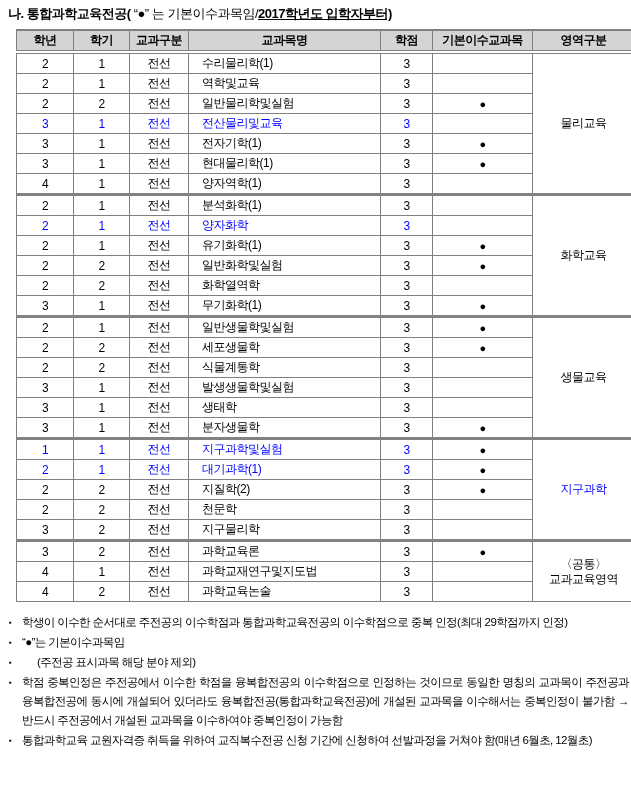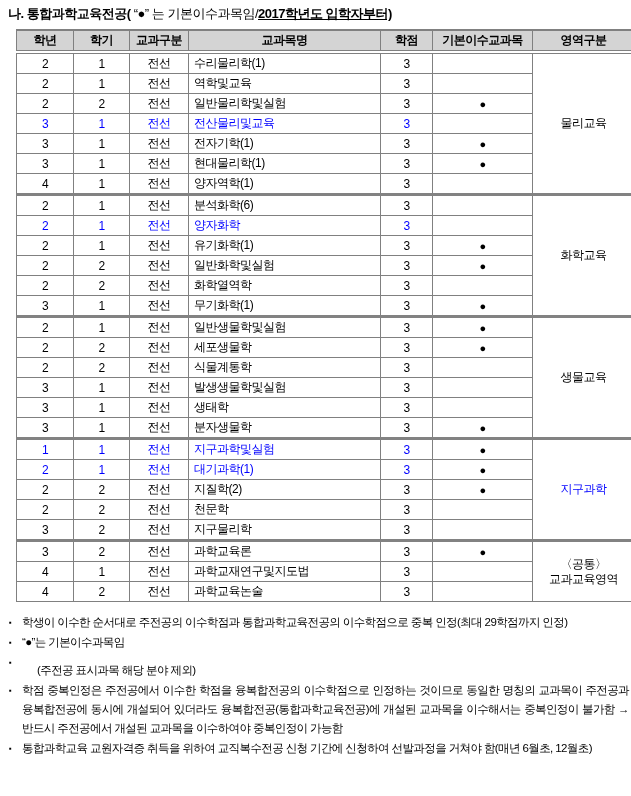--- a/index.html
+++ b/index.html
@@ -12,34 +12,34 @@
   .title .mid{font-weight:normal;}
   .title .uline{text-decoration:underline;}
 
   
   table{border-collapse:collapse;table-layout:fixed;width:618px;margin-left:9px;}
   col.c-year{width:57px;}  col.c-sem{width:56px;}  col.c-type{width:59px;}
   col.c-course{width:192px;} col.c-credit{width:52px;} col.c-basic{width:100px;} col.c-area{width:102px;}
   th,td{border:1px solid #808080;height:19px;padding:0;font-size:12px;
         letter-spacing:-0.5px;text-align:center;vertical-align:middle;overflow:hidden;}
   thead th{background:#d4d4d4;font-weight:bold;border-bottom:4px double #808080;border-top:2px solid #808080;}
-  td.course{text-align:left;padding-left:5px;}
+  td.course{text-align:left;padding-left:13px;}
   tr.section-start td{border-top:3px solid #828282;}
   tr.blue td{color:#0000ff;}
   tr.blue td.basic-cell{color:#000;}
   td.basic-cell{font-size:11px;}
   td.area-cell{line-height:15px;}
 
   
   .notes{margin-top:11px;margin-left:2px;font-size:11.5px;letter-spacing:-0.6px;}
   .note{display:flex;align-items:flex-start;line-height:19px;margin-bottom:1px;}
   .note .bullet{flex:none;width:13px;font-size:8px;line-height:19px;text-align:left;}
   .note-body{flex:1;}
   .note-body .sub1{padding-left:7px;}
-  .note-body .sub2{padding-left:15px;margin-top:8px;}
+  .note-body .sub2{padding-left:15px;}
   .justify{text-align:justify;}
   .note b{letter-spacing:-0.6px;}
 </style>
 </head>
 <body>
 
 <div class="page">
 
   <div class="title"><span>나. 통합과학교육전공(</span><span class="mid"> “●” 는 기본이수과목임/</span><span class="uline">2017학년도 입학자부터)</span></div>
 
@@ -121,21 +121,21 @@
           <td>1</td>
           <td>전선</td>
           <td class="course">양자역학(1)</td>
           <td>3</td>
           <td class="basic-cell"></td>
         </tr>
         <tr class="section-start">
           <td>2</td>
           <td>1</td>
           <td>전선</td>
-          <td class="course">분석화학(6)</td>
+          <td class="course">분석화학(1)</td>
           <td>3</td>
           <td class="basic-cell"></td>
           <td class="area-cell" rowspan="6">
             <div>화학교육</div>
           </td>
         </tr>
         <tr class="blue">
           <td>2</td>
           <td>1</td>
           <td>전선</td>

